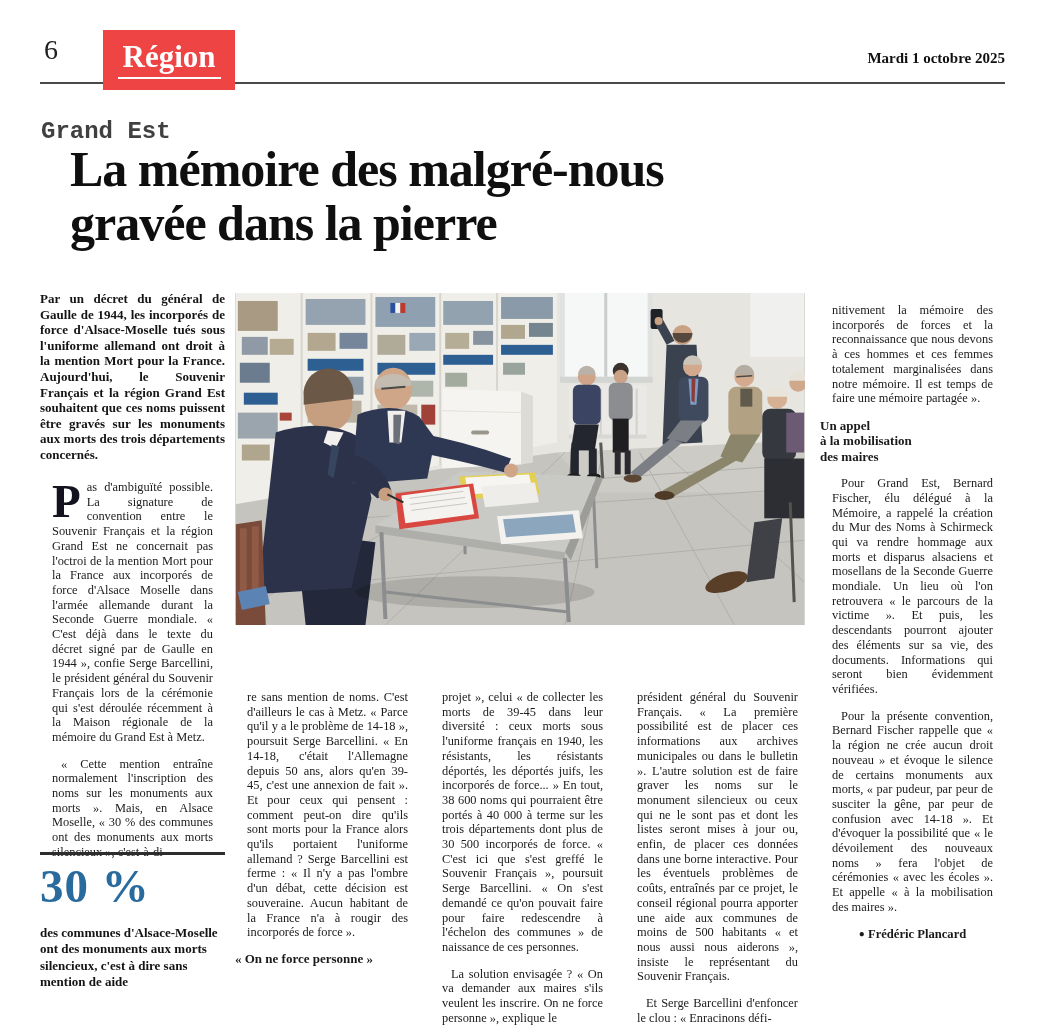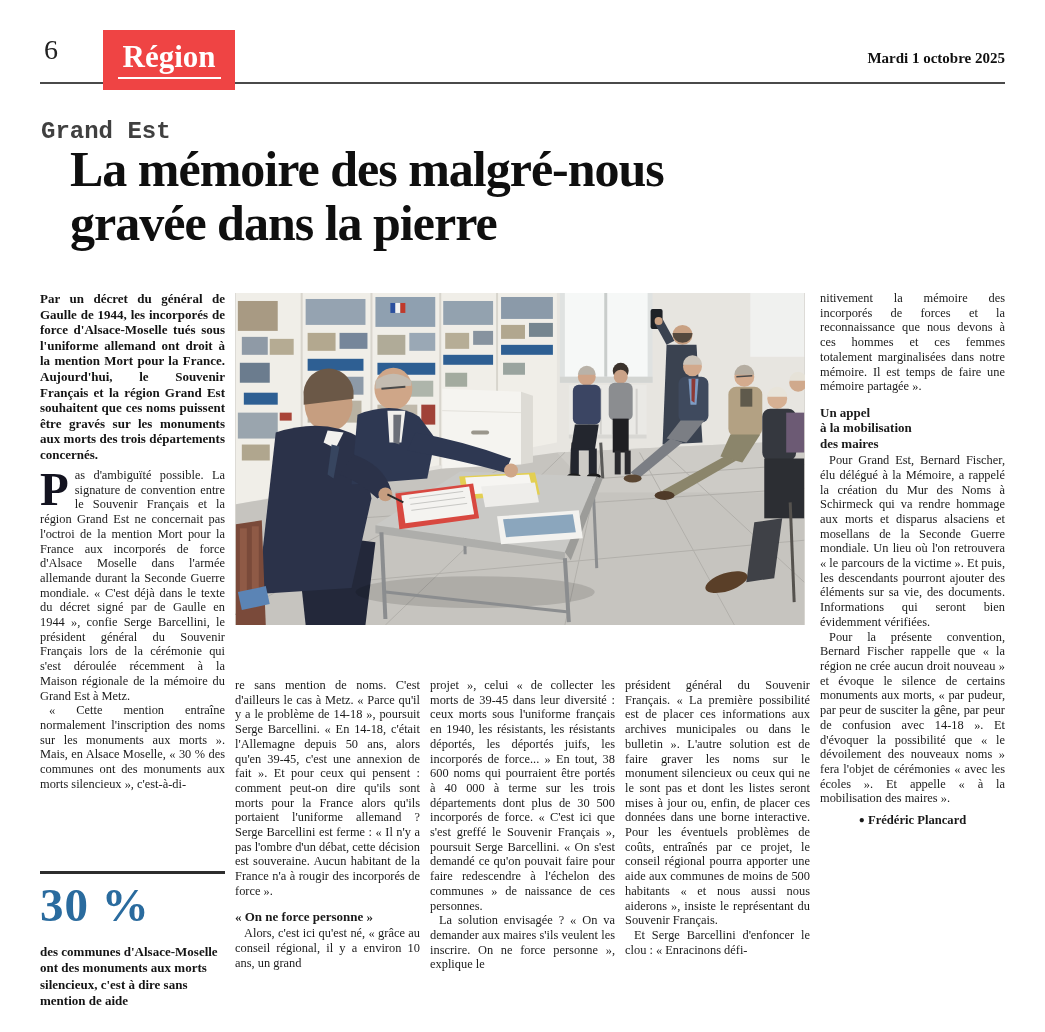--- a/index.html
+++ b/index.html
@@ -18,37 +18,37 @@
   
   .kicker{position:absolute;left:41px;top:118px;font-family:Liberation Mono, monospace;
           font-weight:bold;font-size:24px;color:#404040;}
   .headline{position:absolute;left:38px;top:142px;width:900px;font-weight:bold;
             font-size:50px;line-height:54px;letter-spacing:-1px;color:#0f0f0f;margin-left:32px;}
 
   
   .lead{position:absolute;left:40px;top:291px;width:185px;font-weight:bold;
         font-size:13px;line-height:15.6px;text-align:justify;color:#141414;}
   .col{position:absolute;width:185px;font-size:12.4px;line-height:14.7px;text-align:justify;}
-  .col p{margin:0;}
+  .col p{margin:12px;}
   .col p.ind{text-indent:9px;}
   .dropcap{float:left;font-weight:bold;font-size:47px;line-height:37px;
            padding:3px 6px 0 0;color:#131320;}
   .subhead{font-weight:bold;font-size:13px;text-align:left;margin:11px 0 2px;}
   .subhead.multiline{white-space:pre-line;line-height:15.4px;}
   .byline{margin-top:7px;font-weight:bold;text-align:center;font-size:12.6px;}
   .byline .bullet{font-size:10px;vertical-align:1px;}
 
   #col1-body{left:40px;top:468px;}
   #col2{left:235px;top:678px;}
   #col3{left:430px;top:678px;}
   #col4{left:625px;top:678px;}
   #col5{left:820px;top:291px;}
 
   
-  .callout{position:absolute;left:40px;top:871px;width:185px;}
+  .callout{position:absolute;left:40px;top:852px;width:185px;}
   .callout-rule{height:3px;background:#2d2d2d;}
   .callout-figure{margin-top:8px;color:#2a6b9e;font-weight:bold;font-size:47px;
                   line-height:1;letter-spacing:1px;}
   .callout-text{margin-top:15px;font-weight:bold;font-size:13px;line-height:16.4px;color:#141414;}
 
   
   .photo{position:absolute;left:235px;top:293px;width:570px;height:332px;overflow:hidden;background:#d8d6d1;}
   .photo svg{display:block;}
   .caption{position:absolute;left:235px;top:632px;width:570px;font-size:12.9px;line-height:16.5px;}
   .caption .cap-main{font-weight:bold;}
@@ -288,21 +288,20 @@
         <rect x="16" y="234" width="7" height="70" fill="#8f5a46"></rect>
         <polygon points="2,300 30,294 34,312 6,318" fill="#5b84b5"></polygon>
       </g>
     </svg>
   </div>
 
 
   <div class="col" id="col2">
     <p>re sans mention de noms. C'est d'ailleurs le cas à Metz. « Parce qu'il y a le problème de 14-18 », poursuit Serge Barcellini. « En 14-18, c'était l'Allemagne depuis 50 ans, alors qu'en 39-45, c'est une annexion de fait ». Et pour ceux qui pensent : comment peut-on dire qu'ils sont morts pour la France alors qu'ils portaient l'uniforme allemand ? Serge Barcellini est ferme : « Il n'y a pas l'ombre d'un débat, cette décision est souveraine. Aucun habitant de la France n'a à rougir des incorporés de force ».</p>
     <div class="subhead">« On ne force personne »</div>
-    <p class="ind">Alors, c'est ici qu'est né, « grâce au conseil régional, il y a environ 10 ans, un grand</p>
   </div>
 
   <div class="col" id="col3">
     <p>projet », celui « de collecter les morts de 39-45 dans leur diversité : ceux morts sous l'uniforme français en 1940, les résistants, les résistants déportés, les déportés juifs, les incorporés de force... » En tout, 38 600 noms qui pourraient être portés à 40 000 à terme sur les trois départements dont plus de 30 500 incorporés de force. « C'est ici que s'est greffé le Souvenir Français », poursuit Serge Barcellini. « On s'est demandé ce qu'on pouvait faire pour faire redescendre à l'échelon des communes » de naissance de ces personnes.</p>
     <p class="ind">La solution envisagée ? « On va demander aux maires s'ils veulent les inscrire. On ne force personne », explique le</p>
   </div>
 
   <div class="col" id="col4">
     <p>président général du Souvenir Français. « La première possibilité est de placer ces informations aux archives municipales ou dans le bulletin ». L'autre solution est de faire graver les noms sur le monument silencieux ou ceux qui ne le sont pas et dont les listes seront mises à jour ou, enfin, de placer ces données dans une borne interactive. Pour les éventuels problèmes de coûts, entraînés par ce projet, le conseil régional pourra apporter une aide aux communes de moins de 500 habitants « et nous aussi nous aiderons », insiste le représentant du Souvenir Français.</p>
     <p class="ind">Et Serge Barcellini d'enfoncer le clou : « Enracinons défi-</p>

